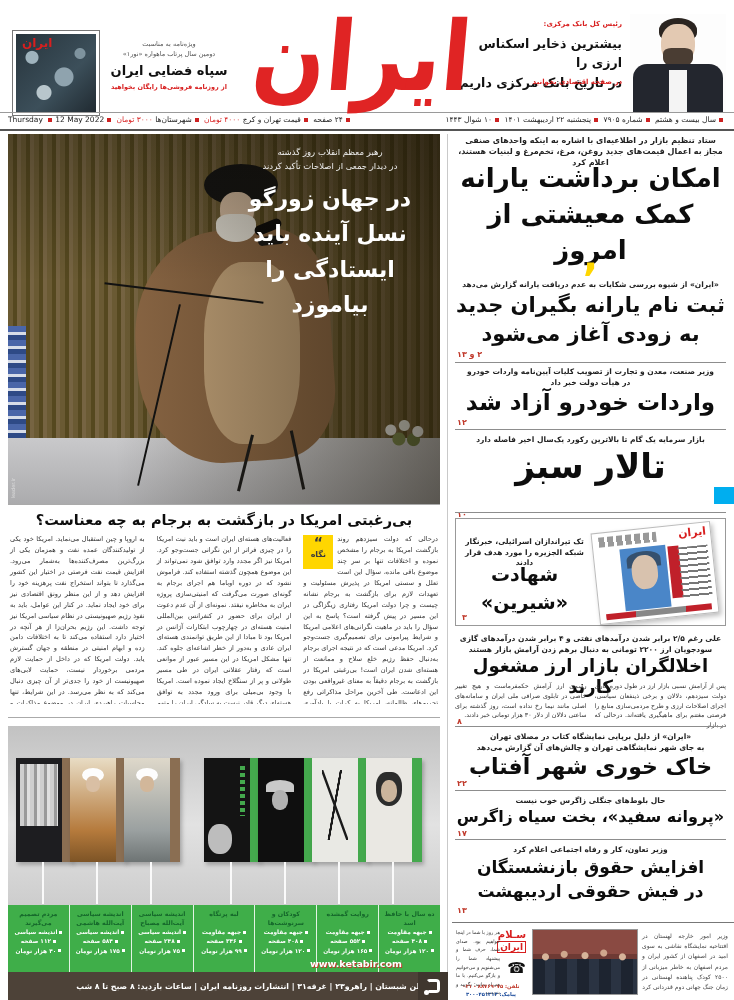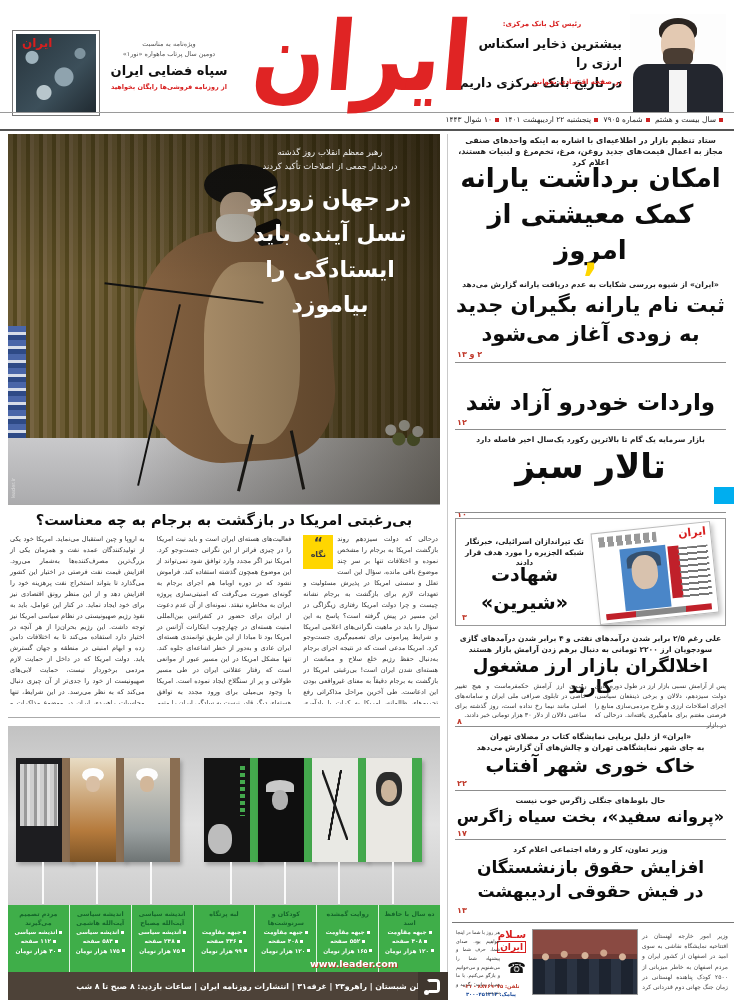--- a/index.html
+++ b/index.html
@@ -18,21 +18,21 @@
        radial-gradient(circle at 20% 30%,#9fb3bd 0 6px,transparent 7px),
        radial-gradient(circle at 60% 55%,#8fa3ae 0 9px,transparent 10px),
        radial-gradient(circle at 35% 75%,#b8c6cc 0 7px,transparent 8px),
        radial-gradient(circle at 80% 25%,#7e939e 0 5px,transparent 6px),
        linear-gradient(135deg,#27343c,#3c4f5a 60%,#202a31);}
   .supp-art .mini-logo{position:absolute;top:2px;left:6px;color:#d81f1f;font-weight:bold;font-size:12px;}
   .supp-text{position:absolute;left:102px;top:40px;width:134px;text-align:center;}
   .supp-text .l{font-size:6.5px;color:#555;line-height:1.5;}
   .supp-text .t{font-size:13px;font-weight:bold;color:#111;margin-top:3px;}
   .supp-text .n{font-size:6.5px;color:#d81f1f;margin-top:5px;font-weight:bold;}
-  .econ-label{position:absolute;right:112px;top:20px;width:160px;text-align:center;font-size:7px;color:#d81f1f;font-weight:bold;}
+  .econ-label{position:absolute;right:112px;top:20px;width:160px;text-align:right;font-size:7px;color:#d81f1f;font-weight:bold;}
   .econ-h{position:absolute;right:112px;top:34px;width:166px;text-align:right;font-size:12.5px;font-weight:bold;color:#111;line-height:1.55;}
   .econ-n{position:absolute;right:112px;top:78px;width:160px;text-align:right;font-size:7px;color:#d81f1f;font-weight:bold;}
   .econ-photo{position:absolute;right:8px;top:14px;width:96px;height:98px;background:#fdfdfd;overflow:hidden;}
   .eh-hair{position:absolute;left:29px;top:4px;width:38px;height:24px;background:#2a2420;border-radius:50% 50% 40% 40%;}
   .eh-face{position:absolute;left:31px;top:10px;width:34px;height:40px;background:#e3c9b2;border-radius:45%;}
   .eh-beard{position:absolute;left:33px;top:34px;width:30px;height:20px;background:#4a3d33;border-radius:30% 30% 55% 55%;}
   .eh-suit{position:absolute;left:3px;bottom:0;width:90px;height:48px;background:#23262e;border-radius:14px 14px 0 0;}
   .eh-shirt{position:absolute;left:39px;bottom:0;width:18px;height:42px;background:#f4f4f4;}
   .dateline{position:absolute;top:115px;left:0;right:0;height:13px;font-size:7.5px;color:#222;}
   .dl-right{position:absolute;right:8px;top:0;}
@@ -188,20 +188,29 @@
   </div>
 
   <div class="rule" style="top:112px"></div>
   <div class="dateline">
     <div class="dl-right">
       <span class="sq"></span><span>سال بیست و هشتم</span>
       <span class="sq"></span><span>شماره ۷۹۰۵</span>
       <span class="sq"></span><span>پنجشنبه ۲۲ اردیبهشت ۱۴۰۱</span>
       <span class="sq"></span><span>۱۰ شوال ۱۴۴۳</span>
     </div>
+    <div class="dl-left">
+      <span class="sq"></span><span>۲۴ صفحه</span>
+      <span class="sq"></span><span>قیمت تهران و کرج</span>
+      <span class="red">۴۰۰۰ تومان</span>
+      <span class="sq"></span><span>شهرستان‌ها</span>
+      <span class="red">۳۰۰۰ تومان</span>
+      <span class="sq"></span><span>Thursday</span>
+      <span class="sq"></span><span>12 May 2022</span>
+    </div>
   </div>
   <div class="rule" style="top:129px;background:#555;height:1.5px"></div>
 
   <div class="vdiv" style="left:447px;top:134px;height:864px"></div>
 
   <div class="photo">
     <div class="ph-blue"></div>
     <div class="ph-floor"></div>
     <div class="fig-cloak"></div>
     <div class="fig-robe"></div>
@@ -243,20 +252,24 @@
     <div class="quote abs" style="top:112px;left:0">,</div>
 
     <div class="k2 abs" style="top:146px;left:0;right:0">«ایران» از شیوه بررسی شکایات به عدم دریافت یارانه گزارش می‌دهد</div>
     <div class="hl abs" style="top:157px;left:0;right:0;font-size:21px;line-height:1.4">
       <span>ثبت نام یارانه بگیران جدید</span><br>
       <span>به زودی آغاز می‌شود</span>
     </div>
     <div class="pg" style="top:216px">۲ و ۱۳</div>
     <div class="rrule" style="top:228px"></div>
 
+    <div class="k2 abs" style="top:233px;left:0;right:0">
+      <span>وزیر صنعت، معدن و تجارت از تصویب کلیات آیین‌نامه واردات خودرو</span><br>
+      <span>در هیأت دولت خبر داد</span>
+    </div>
     <div class="hl abs" style="top:255px;left:0;right:0;font-size:23px">واردات خودرو آزاد شد</div>
     <div class="pg" style="top:284px">۱۲</div>
     <div class="rrule" style="top:295px"></div>
 
     <div class="k2 abs" style="top:301px;left:0;right:0">بازار سرمایه یک گام تا بالاترین رکورد یک‌سال اخیر فاصله دارد</div>
     <div class="hl abs" style="top:312px;left:0;right:0;font-size:34px">تالار سبز</div>
     <div class="pg" style="top:376px">۱۰</div>
     <div class="rrule" style="top:378px"></div>
 
     <div class="sbox" style="top:384px;height:108px">
@@ -291,21 +304,21 @@
       <div>پس از آرامش نسبی بازار ارز در طول دوره کاری دولت سیزدهم، دلالان و برخی ذینفعان سیاسی، اجرای اصلاحات ارزی و طرح مردمی‌سازی منابع را فرصتی مغتنم برای ماهیگیری یافته‌اند. درحالی که در بازار</div>
       <div>رسمی ارز آرامش حکمفرماست و هیچ تغییر خاصی در تابلوی صرافی ملی ایران و سامانه‌های اصلی مانند نیما رخ نداده است، روز گذشته برای ساعتی دلالان از دلار ۳۰ هزار تومانی خبر دادند.</div>
     </div>
     <div class="pg" style="top:583px">۸</div>
     <div class="rrule" style="top:592px"></div>
 
     <div class="k2 abs" style="top:598px;left:0;right:0">
       <span>«ایران» از دلیل برپایی نمایشگاه کتاب در مصلای تهران</span><br>
       <span>به جای شهر نمایشگاهی تهران و چالش‌های آن گزارش می‌دهد</span>
     </div>
-    <div class="hl abs" style="top:620px;left:0;right:0;font-size:19px">خاک خوری شهر آفتاب</div>
+    <div class="hl abs" style="top:620px;left:0;right:0;font-size:22px">خاک خوری شهر آفتاب</div>
     <div class="pg" style="top:645px">۲۲</div>
     <div class="rrule" style="top:656px"></div>
 
     <div class="k2 abs" style="top:662px;left:0;right:0">حال بلوط‌های جنگلی زاگرس خوب نیست</div>
     <div class="hl abs" style="top:673px;left:0;right:0;font-size:16px">«پروانه سفید»، بخت سیاه زاگرس</div>
     <div class="pg" style="top:695px">۱۷</div>
     <div class="rrule" style="top:705px"></div>
 
     <div class="k2 abs" style="top:711px;left:0;right:0">وزیر تعاون، کار و رفاه اجتماعی اعلام کرد</div>
     <div class="hl abs" style="top:722px;left:0;right:0;font-size:17px;line-height:1.4">
@@ -426,21 +439,21 @@
       <div class="gline"><span class="gb"></span><span>۱۷۵ هزار تومان</span></div>
     </div>
     <div class="gcol">
       <div class="gtitle">مردم تصمیم می‌گیرند</div>
       <div class="gline"><span class="gb"></span><span>اندیشه سیاسی</span></div>
       <div class="gline"><span class="gb"></span><span>۱۱۲ صفحه</span></div>
       <div class="gline"><span class="gb"></span><span>۴۰ هزار تومان</span></div>
     </div>
   </div>
 
-  <div class="kurl">www.leader.com</div>
+  <div class="kurl">www.ketabir.com</div>
   <div class="venue">
     <span>سالن شبستان | راهرو۲۳ | غرفه۳۱ | انتشارات روزنامه ایران | ساعات بازدید: ۸ صبح تا ۸ شب</span>
   </div>
   <div class="klogo">
     <div class="g1"></div>
     <div class="g2"></div>
   </div>
 
   <div class="bstrip">
     <div class="bcap">وزیر امور خارجه لهستان در افتتاحیه نمایشگاه نقاشی به سوی امید در اصفهان از کشور ایران و مردم اصفهان به خاطر میزبانی از ۲۵۰۰ کودک پناهنده لهستانی در زمان جنگ جهانی دوم قدردانی کرد</div>

